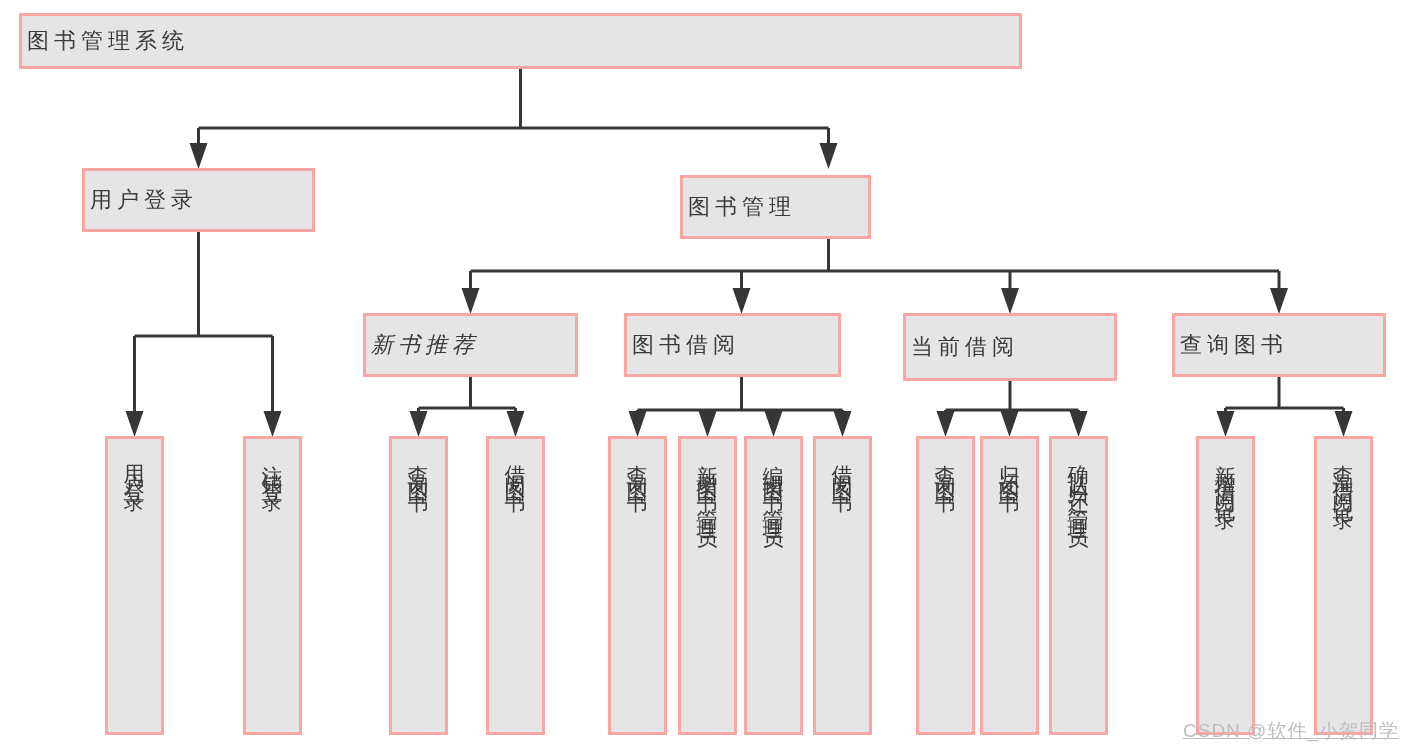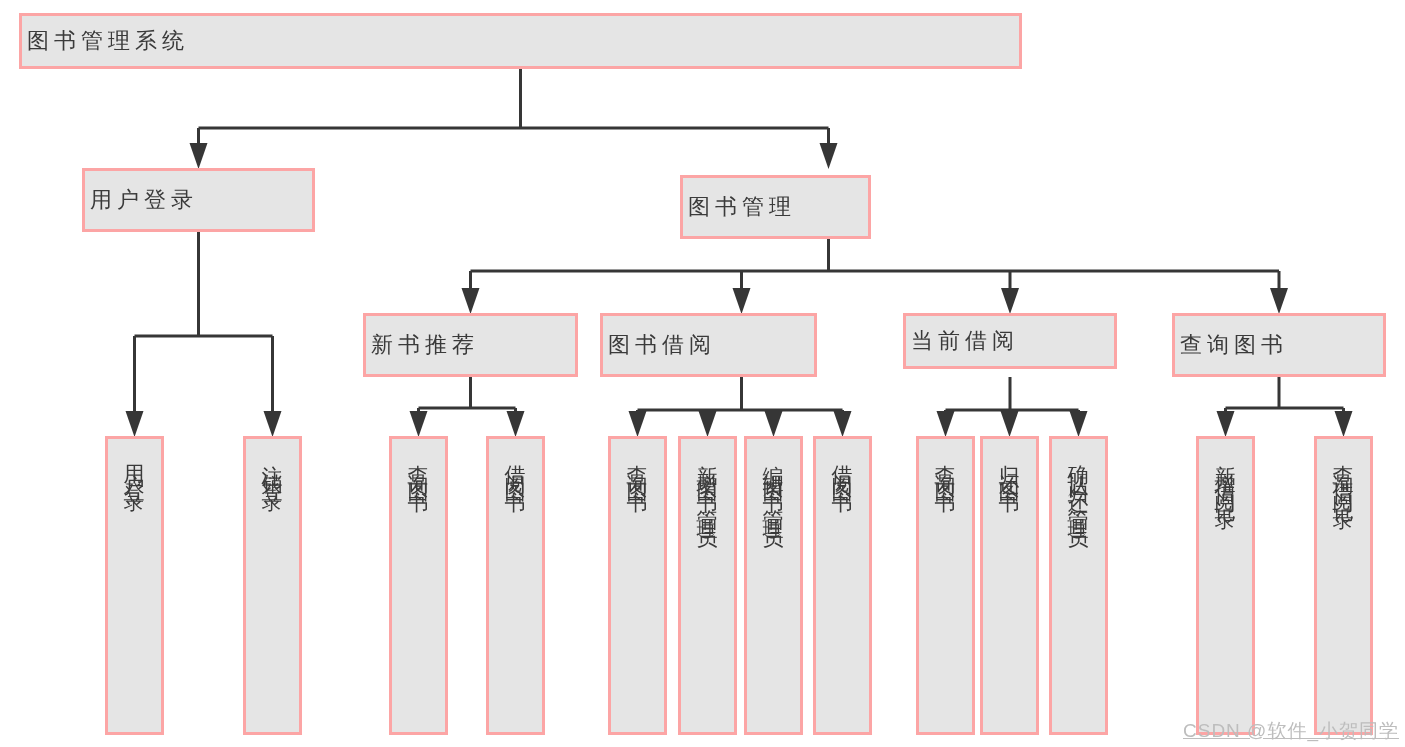--- a/index.html
+++ b/index.html
@@ -53,27 +53,27 @@
   <div id="nodes">
       <div class="node h" style="left: 19px; top: 13px; width: 1003px; height: 56px;">
         <span class="lbl">图书管理系统</span>
       </div>
       <div class="node h" style="left: 82px; top: 168px; width: 233px; height: 64px;">
         <span class="lbl">用户登录</span>
       </div>
       <div class="node h" style="left: 680px; top: 168px; width: 191px; height: 64px; margin-top: 7px;">
         <span class="lbl">图书管理</span>
       </div>
-      <div class="node h" style="left: 363px; top: 313px; width: 215px; height: 64px;">
+      <div class="node h" style="left: 363px; top: 313px; width: 215px; height: 64px; font-style: italic;">
         <span class="lbl">新书推荐</span>
       </div>
-      <div class="node h" style="left: 600px; top: 313px; width: 217px; height: 64px;">
+      <div class="node h" style="left: 624px; top: 313px; width: 217px; height: 64px;">
         <span class="lbl">图书借阅</span>
       </div>
-      <div class="node h" style="left: 903px; top: 313px; width: 214px; height: 56px;">
+      <div class="node h" style="left: 903px; top: 313px; width: 214px; height: 68px;">
         <span class="lbl">当前借阅</span>
       </div>
       <div class="node h" style="left: 1172px; top: 313px; width: 214px; height: 64px;">
         <span class="lbl">查询图书</span>
       </div>
       <div class="node v" style="left: 105px; top: 436px; width: 59px; height: 299px;">
         <span class="lbl">用户登录</span>
       </div>
       <div class="node v" style="left: 243px; top: 436px; width: 59px; height: 299px;">
         <span class="lbl">注销登录</span>

